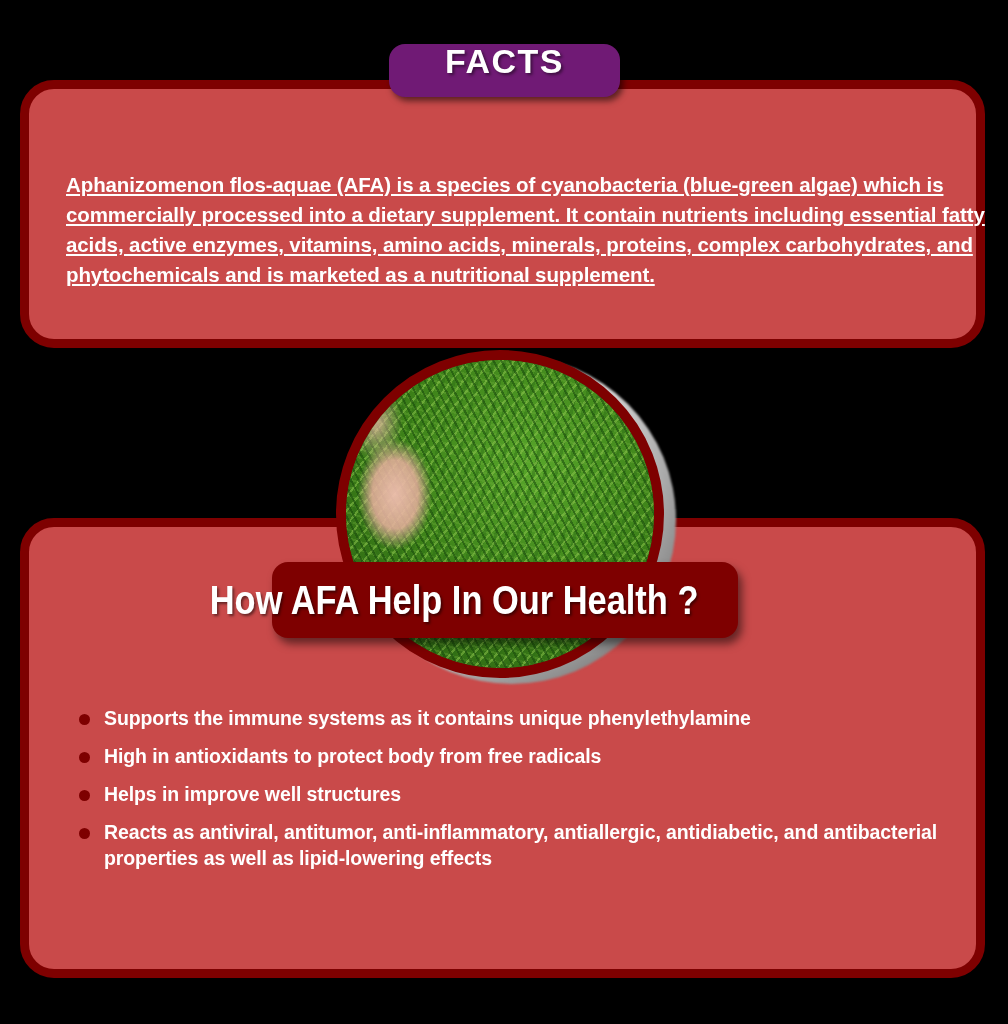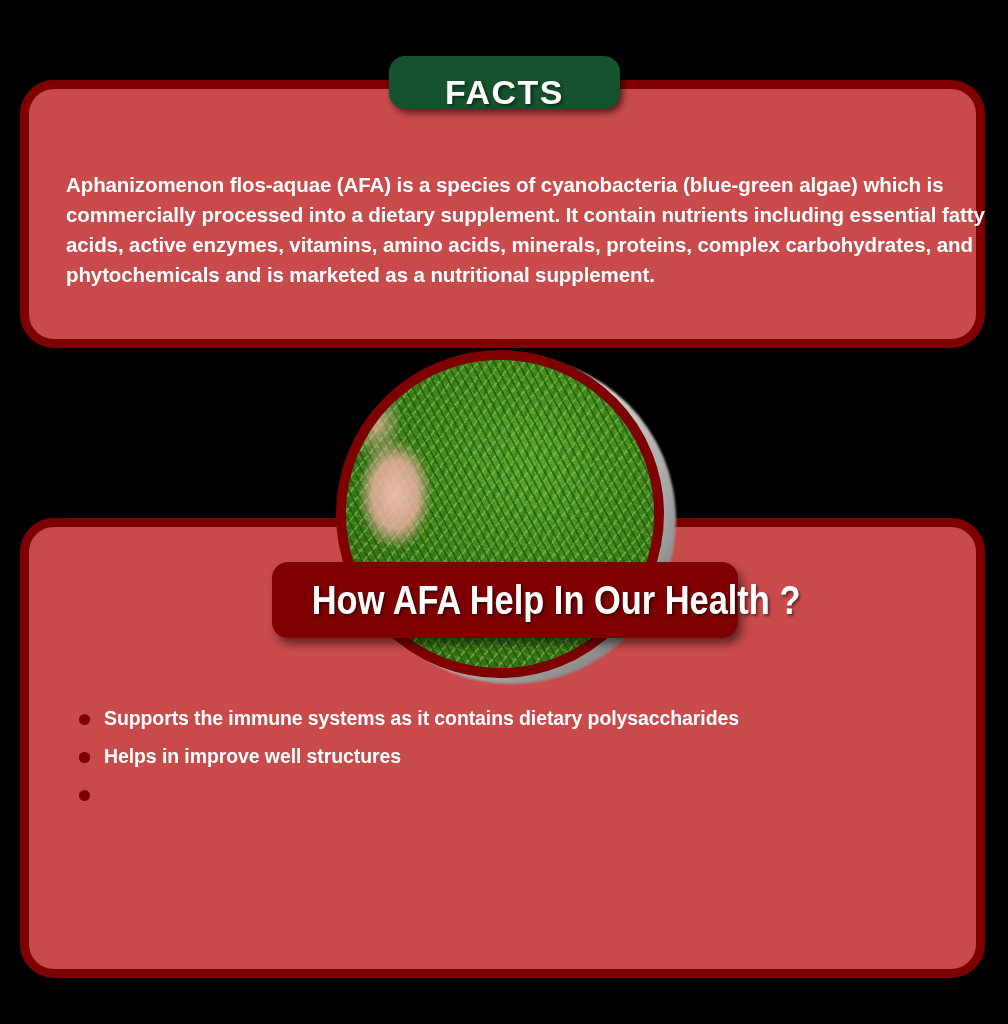--- a/index.html
+++ b/index.html
@@ -40,27 +40,27 @@
     left: 20px;
     top: 518px;
     width: 965px;
     height: 460px;
   }
 
   
   #facts-ribbon {
     position: absolute;
     left: 389px;
-    top: 56px;
+    top: 44px;
     width: 231px;
     height: 53px;
-    background: #14532d;
+    background: #701a75;
     border-radius: 16px;
     display: flex;
-    align-items: flex-end;
+    align-items: flex-start;
     justify-content: center;
     box-shadow: 3px 4px 6px rgba(0,0,0,0.55);
     z-index: 6;
   }
   #facts-ribbon .ribbon-text {
     color: #ffffff;
     font-size: 34px;
     font-weight: bold;
     letter-spacing: 1.5px;
     text-shadow: 2px 2px 3px rgba(0,0,0,0.45);
@@ -71,20 +71,21 @@
   #facts-body {
     position: absolute;
     left: 37px;
     top: 60px;
     width: 940px;
     color: #ffffff;
     font-size: 20.5px;
     font-weight: bold;
     line-height: 30px;
     letter-spacing: -0.1px;
+    text-decoration: underline;
   }
 
   
   #algae-circle-wrap {
     position: absolute;
     left: 336px;
     top: 350px;
     width: 328px;
     height: 328px;
     z-index: 5;
@@ -133,21 +134,21 @@
   #health-ribbon {
     position: absolute;
     left: 272px;
     top: 562px;
     width: 466px;
     height: 76px;
     background: #7e0000;
     border-radius: 16px;
     display: flex;
     align-items: center;
-    justify-content: flex-start;
+    justify-content: flex-end;
     box-shadow: 4px 6px 9px rgba(0,0,0,0.5);
     z-index: 7;
   }
   #health-ribbon .ribbon-text {
     color: #ffffff;
     font-size: 40px;
     font-weight: bold;
     line-height: 1;
     transform: scaleX(0.86);
     white-space: nowrap;
@@ -194,31 +195,33 @@
   </div>
 
   <div id="facts-ribbon">
     <span class="ribbon-text">FACTS</span>
   </div>
 
   <div id="health-panel" class="panel">
     <ul id="benefits-list">
       <li>
         <span class="dot"></span>
-        <span>Supports the immune systems as it contains dietary polysaccharides</span>
-      </li>
-      <li>
-        <span class="dot"></span>
+        <span>Supports the immune systems as it contains unique phenylethylamine</span>
+      </li>
+      <li>
+        <span class="dot"></span>
+        <span>High in antioxidants to protect body from free radicals</span>
       </li>
       <li>
         <span class="dot"></span>
         <span>Helps in improve well structures</span>
       </li>
       <li>
         <span class="dot"></span>
+        <span>Reacts as antiviral, antitumor, anti-inflammatory, antiallergic, antidiabetic, and antibacterial properties as well as lipid-lowering effects</span>
       </li>
     </ul>
   </div>
 
   <div id="algae-circle-wrap">
     <div id="algae-shadow"></div>
     <div id="algae-circle">
       <div id="algae-photo"></div>
     </div>
   </div>

